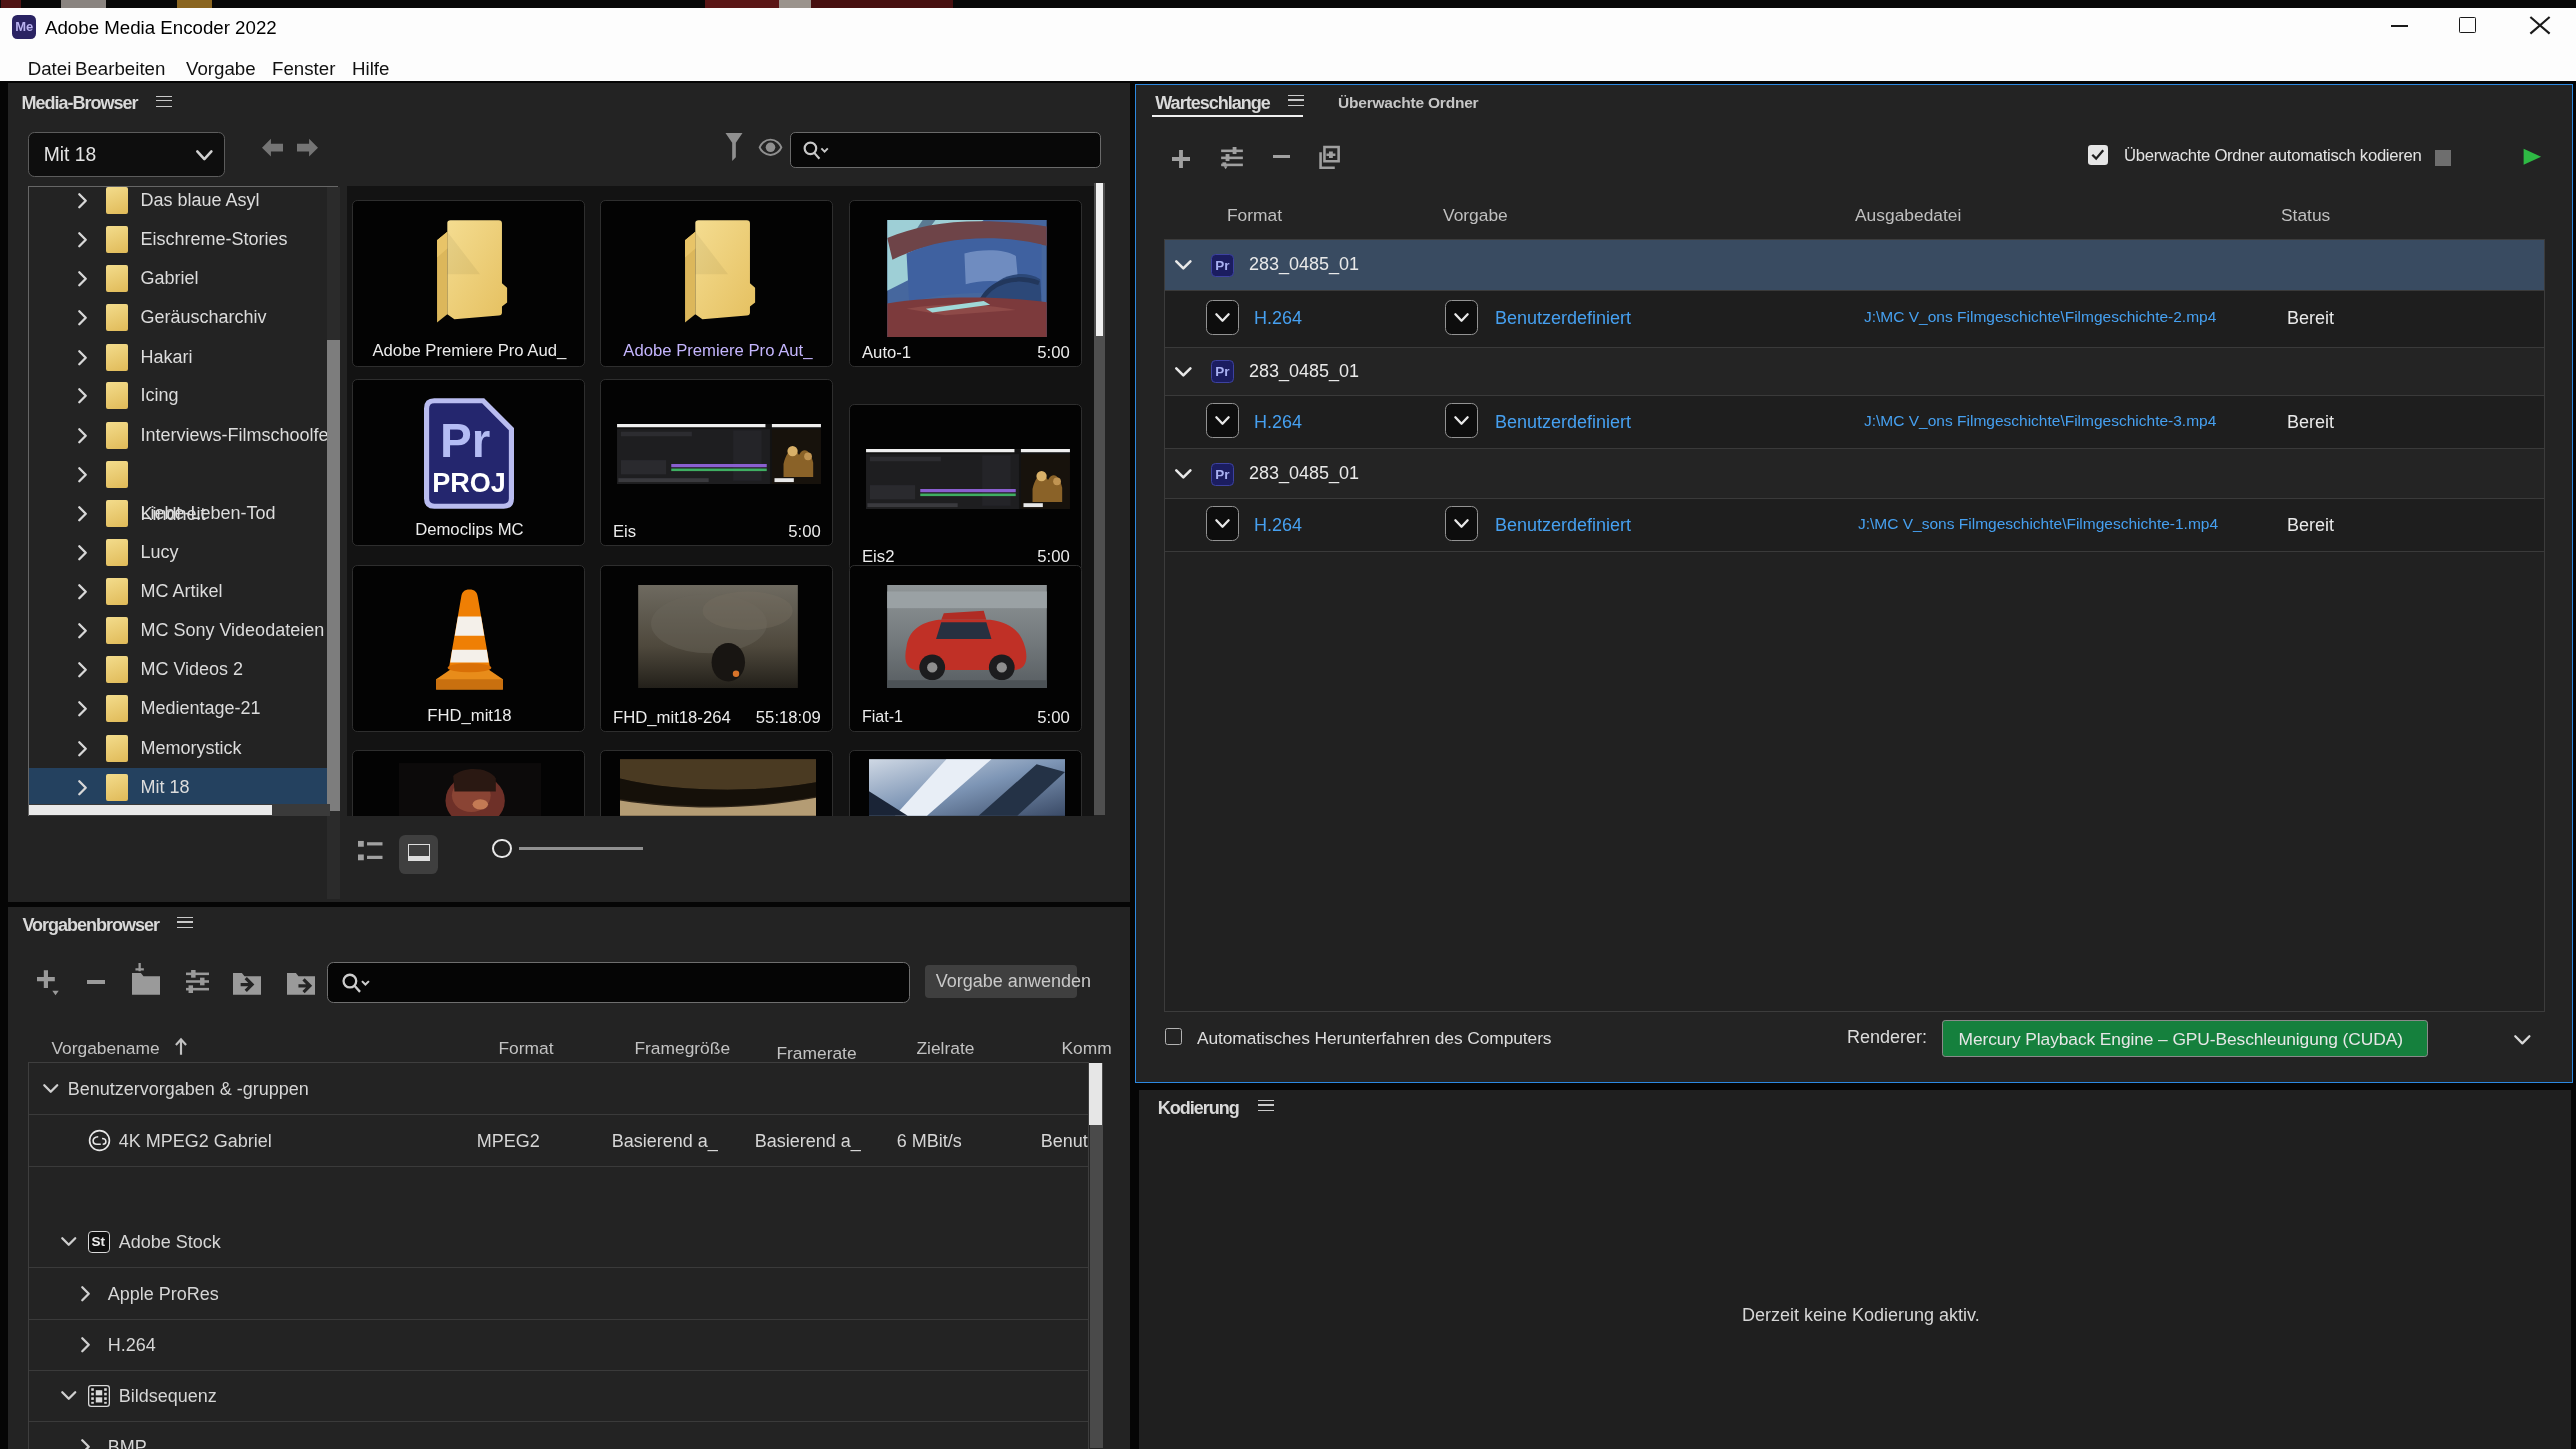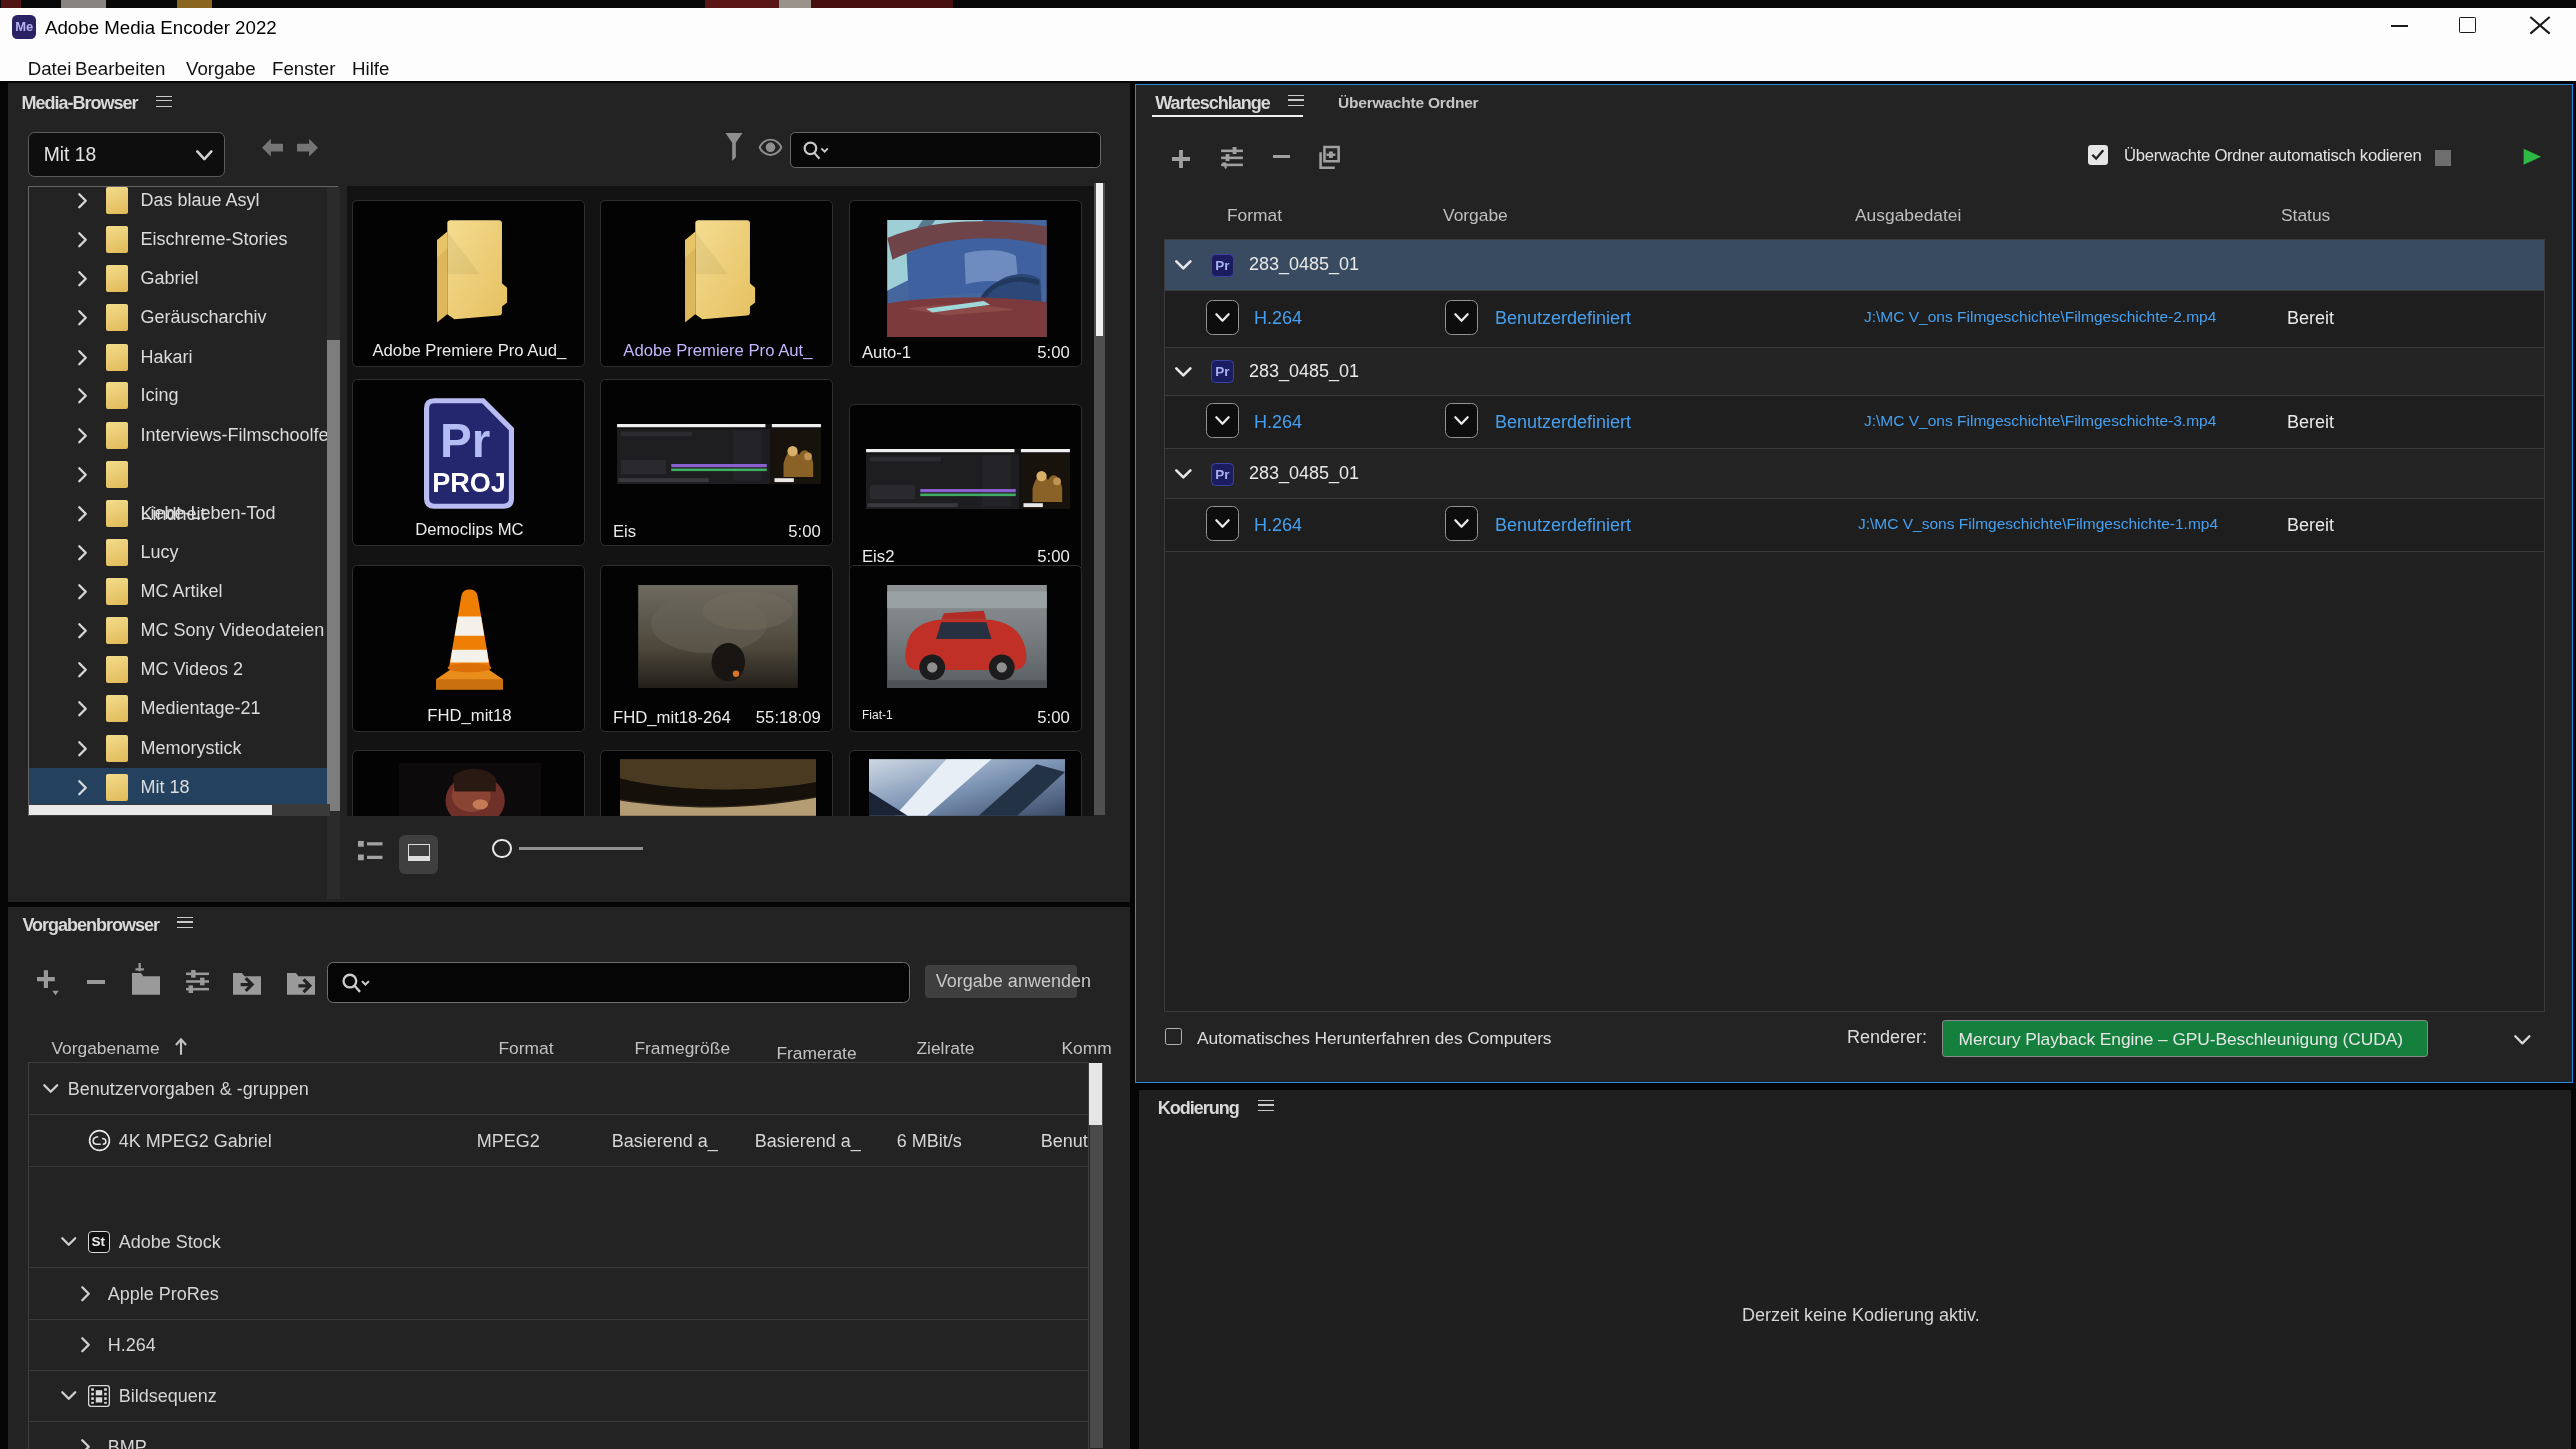--- a/index.html
+++ b/index.html
@@ -349,21 +349,21 @@
       <rect x="0" y="10" width="248" height="26" fill="#9aa1a4"></rect>
       <path d="M30 96 C34 70 52 58 80 54 L160 54 C190 58 208 72 214 96 C220 118 214 132 196 132 L44 132 C28 130 26 114 30 96 Z" fill="#c03026"></path>
       <path d="M84 58 L154 58 L162 84 L76 84 Z" fill="#273040"></path>
       <path d="M88 44 L150 40 L154 54 L84 54 Z" fill="#b02c24"></path>
       <circle cx="70" cy="128" r="20" fill="#1c1c1e"></circle>
           <circle cx="70" cy="128" r="8" fill="#8e8e8e"></circle>
       <circle cx="178" cy="128" r="20" fill="#1c1c1e"></circle>
           <circle cx="178" cy="128" r="8" fill="#8e8e8e"></circle>
       <rect x="0" y="148" width="248" height="12" fill="#4c5256"></rect>
     </svg>
-    <div class="txt" style="left:11.6px;top:142px;color:#ececec;font-size:12px;">Fiat-1</div>
+    <div class="txt" style="left:11.6px;top:142px;color:#ececec;font-size:16px;">Fiat-1</div>
     <div class="txt" style="right:11.6px;top:142px;color:#ececec;font-size:16.7px;">5:00</div>
   </div>
   <div class="abs" style="left:4.5px;top:564px;width:233px;height:149px;background:#030303;border:0.6px solid #2e2e2e;border-radius:5.2px;overflow:hidden;">
     <svg style="left:46px;top:11.6px;" width="142" height="53" viewBox="0 0 220 82">
       <rect width="220" height="82" fill="#0c0a0a"></rect>
       <ellipse cx="118" cy="58" rx="46" ry="40" fill="#6e3028"></ellipse>
       <ellipse cx="112" cy="50" rx="30" ry="26" fill="#8a4434"></ellipse>
       <path d="M84 20 C100 4 140 6 150 24 L150 44 L86 44 Z" fill="#2a1812"></path>
       <ellipse cx="126" cy="64" rx="12" ry="8" fill="#c47a54"></ellipse>
     </svg>

